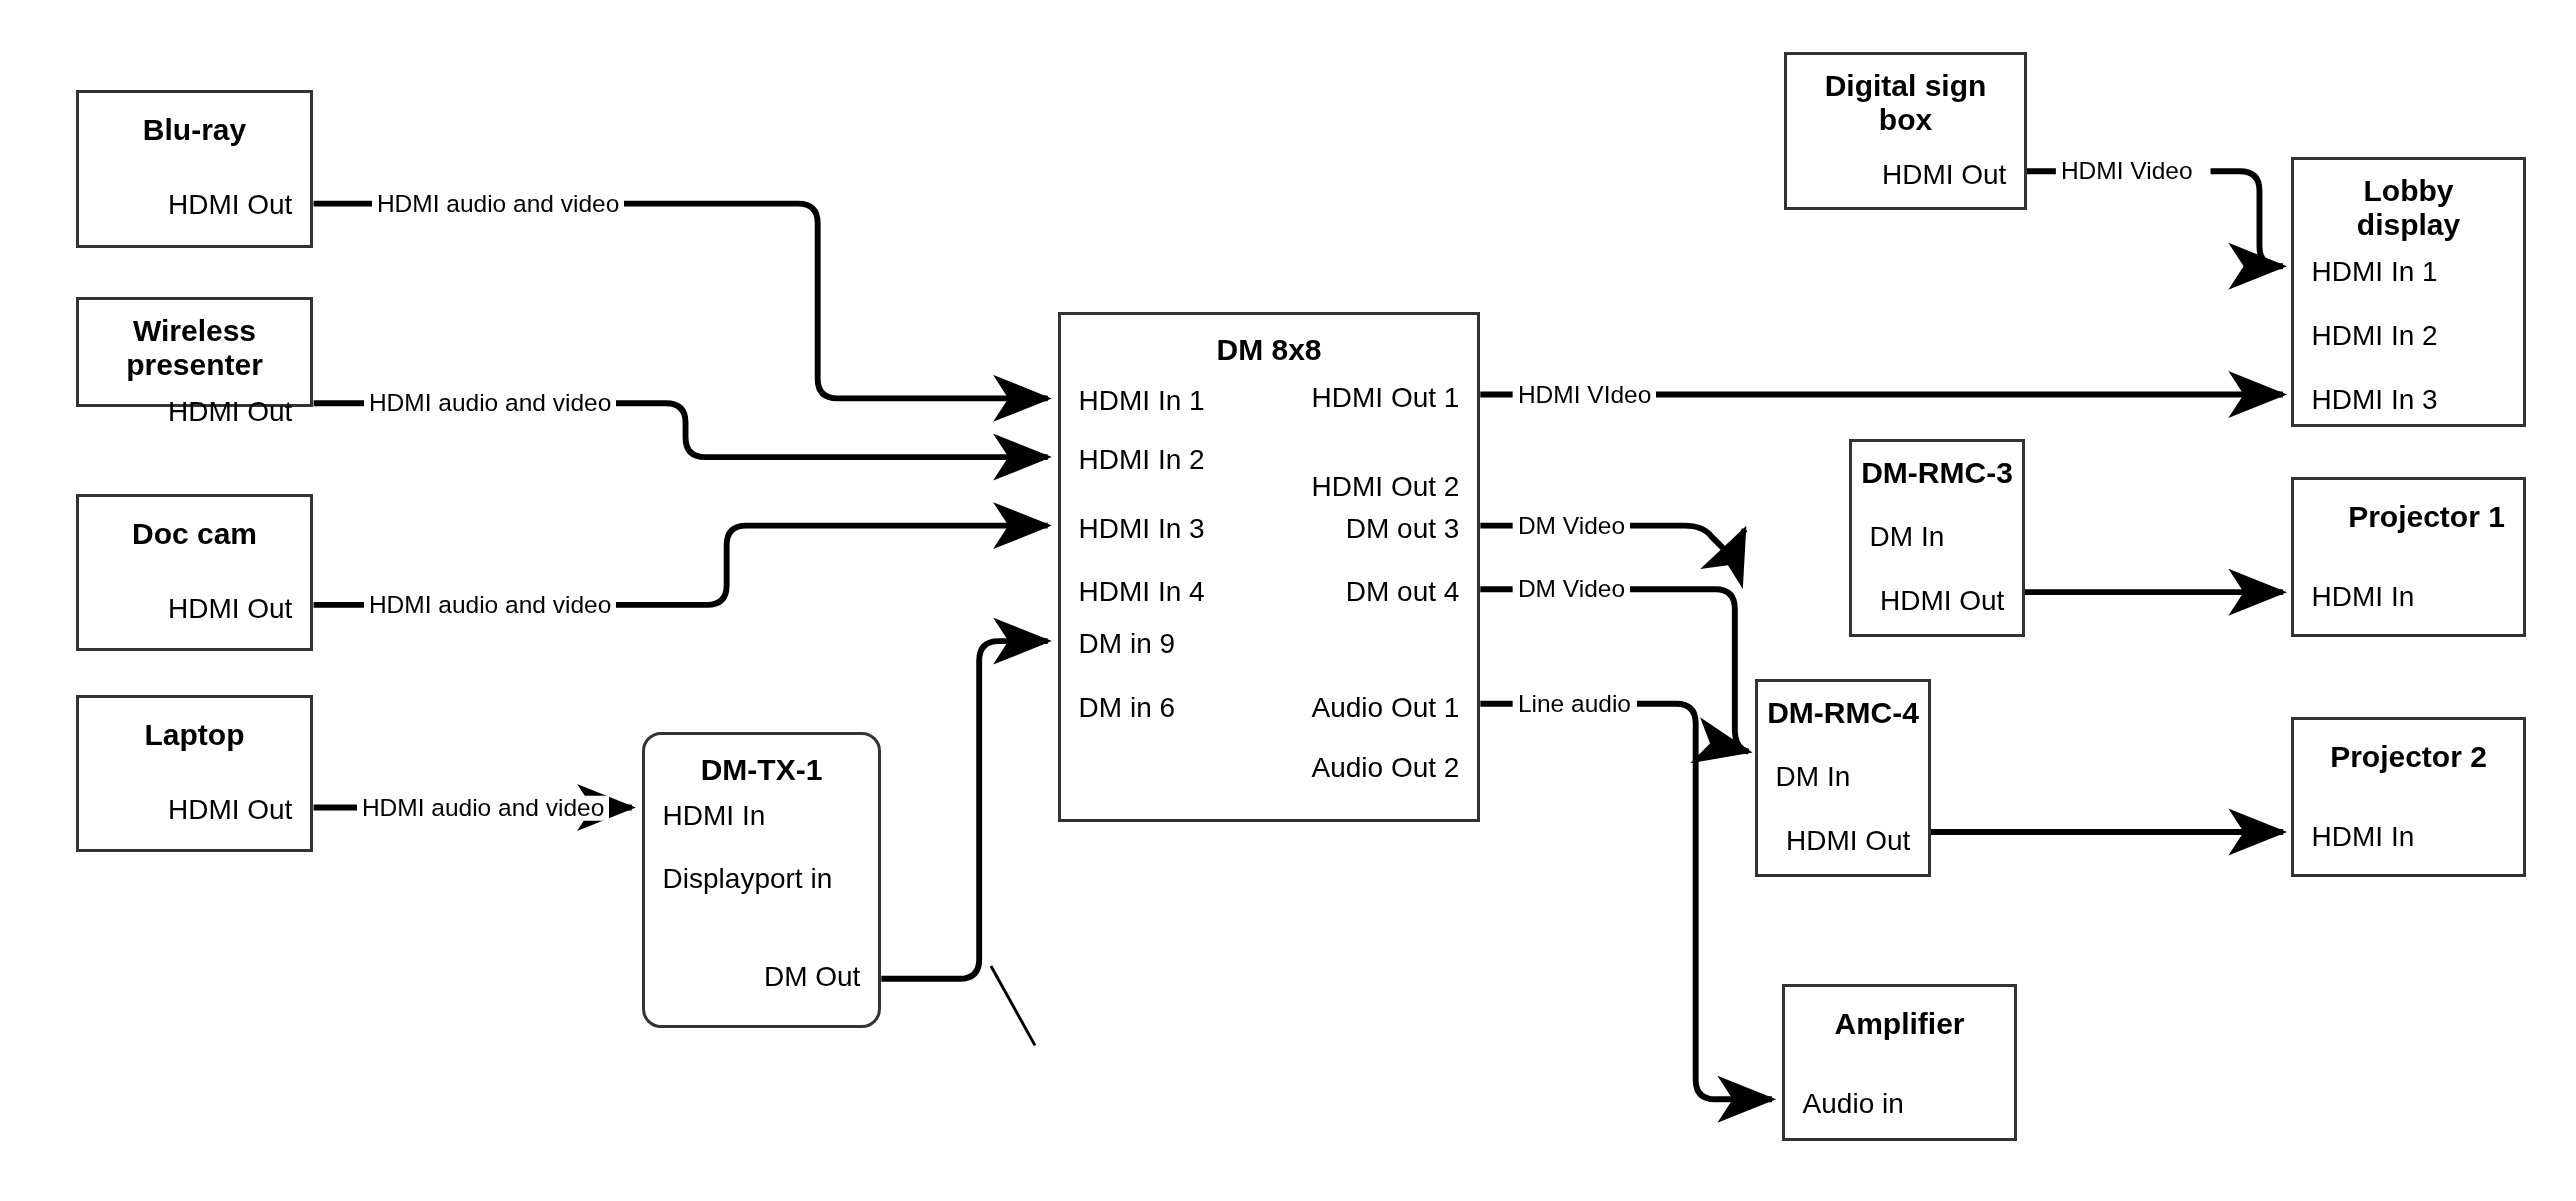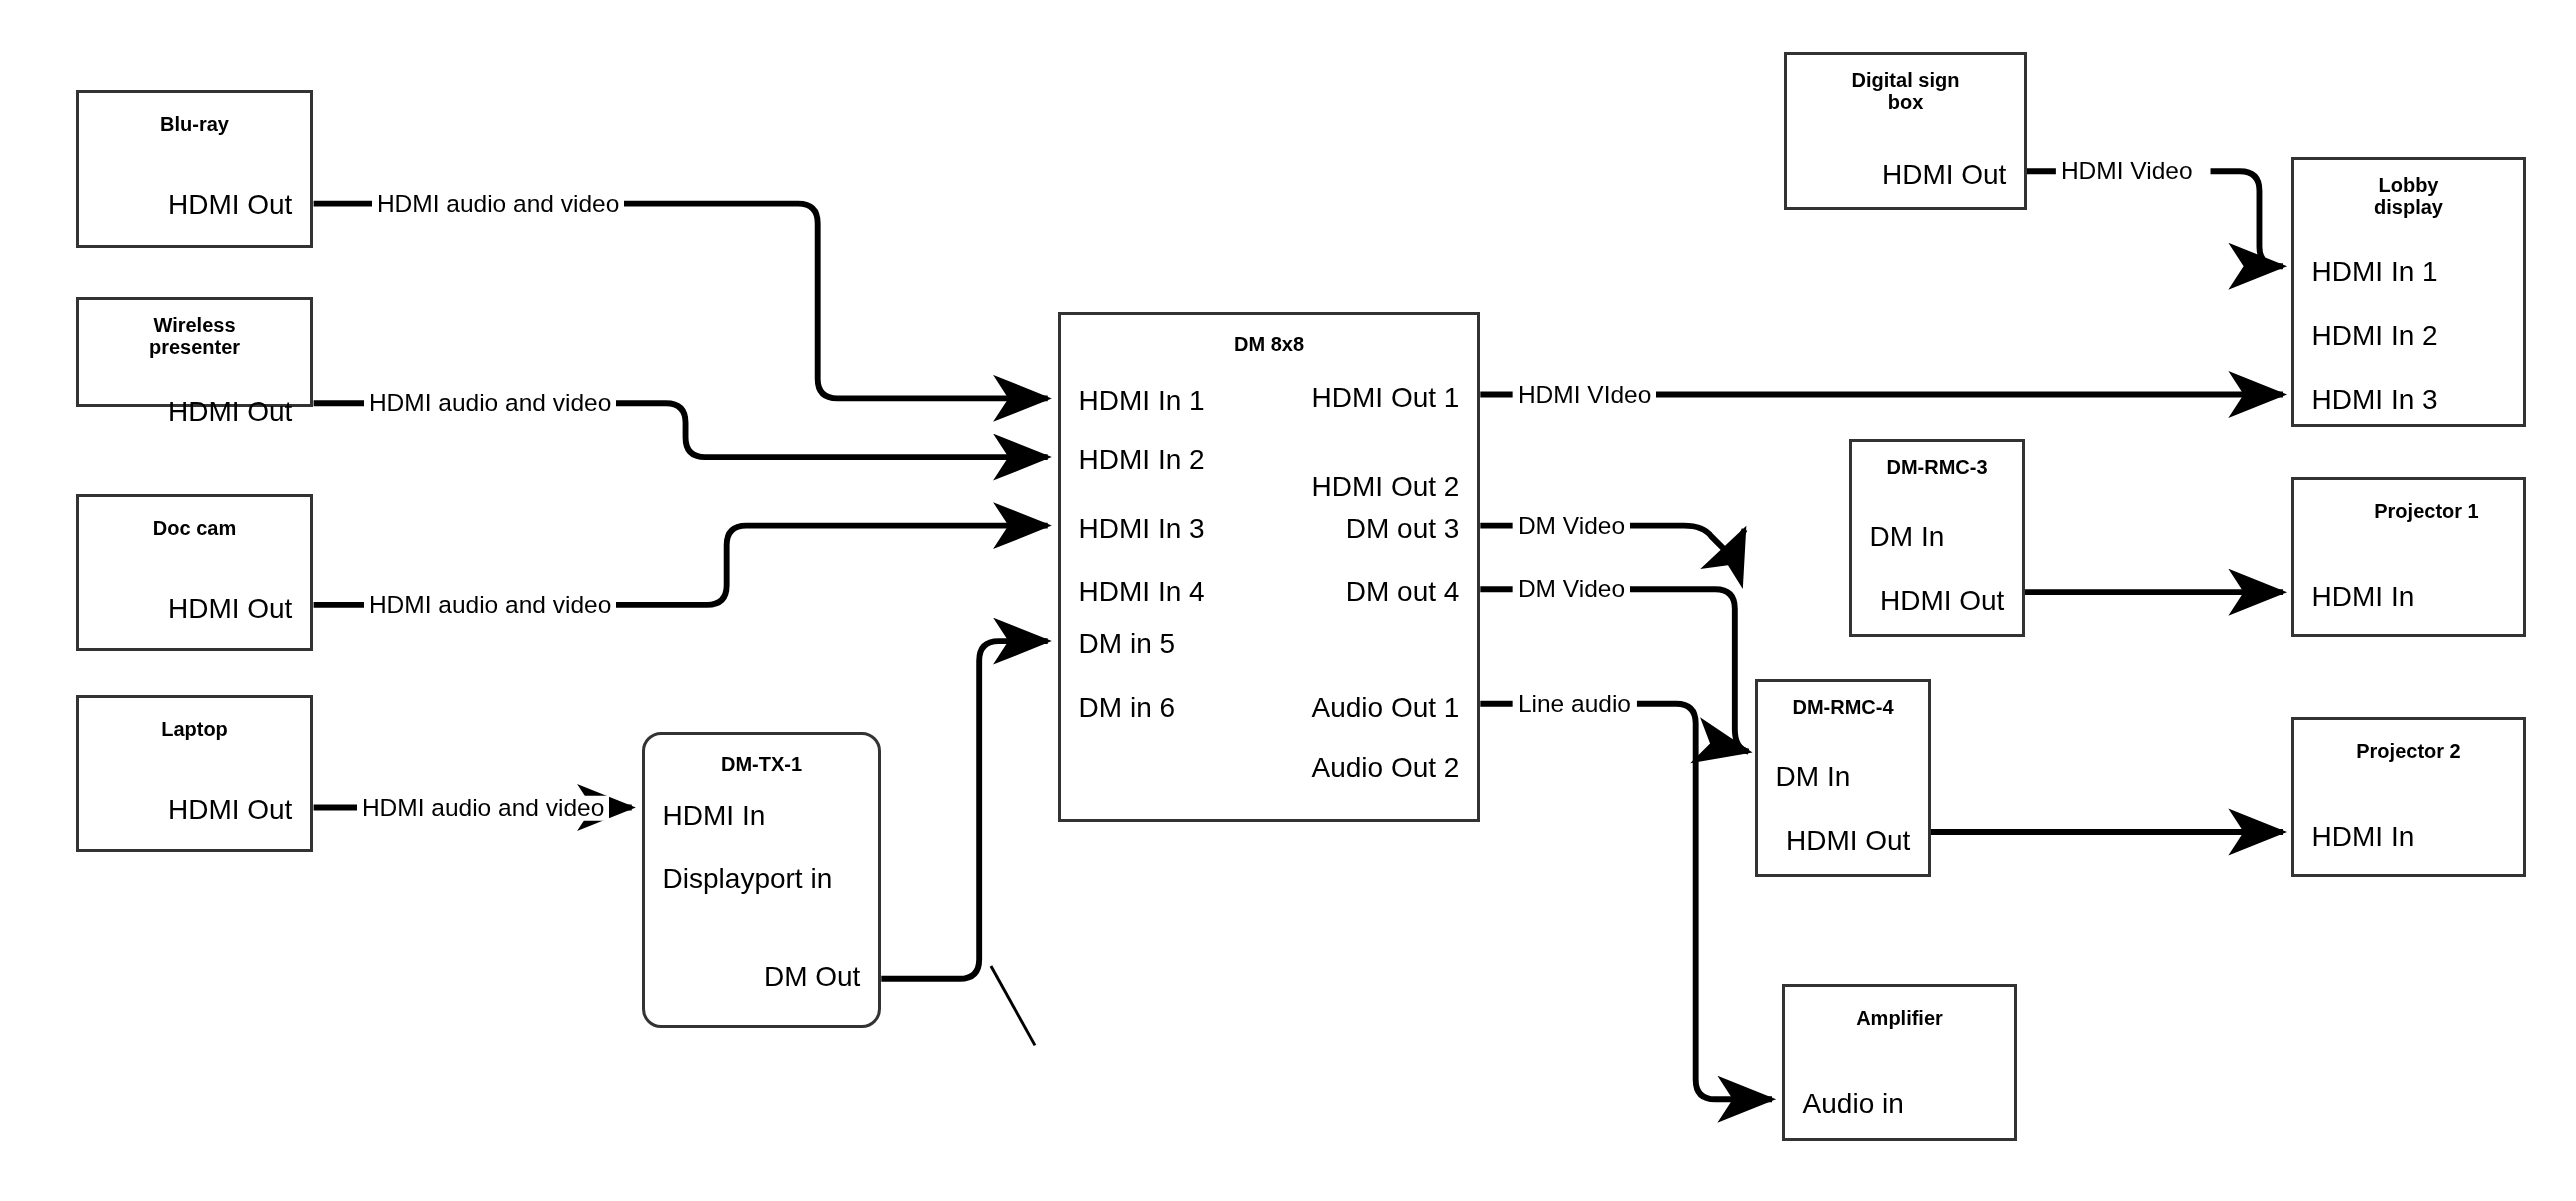--- a/index.html
+++ b/index.html
@@ -16,21 +16,21 @@
   .node{
     position:absolute;
     box-sizing:border-box;
     border:3.9px solid #333333;
     background:#ffffff;
   }
   .node .title{
     position:absolute;left:0;right:0;
     text-align:center;
     font-weight:bold;
-    font-size:20px;
+    font-size:30px;
     color:#000;
     line-height:1.13;
   }
   .port{
     position:absolute;
     font-size:28px;
     color:#000;
     white-space:nowrap;
     line-height:1;
   }
@@ -133,21 +133,21 @@
     <div class="port out" style="top:228px;">DM Out</div>
   </div>
 
   <div class="node" style="left:1058px;top:312px;width:422px;height:510px;">
     <div class="title" style="top:17.6px;">DM 8x8</div>
 
     <div class="port in" style="top:72px;">HDMI In 1</div>
     <div class="port in" style="top:131px;">HDMI In 2</div>
     <div class="port in" style="top:200px;">HDMI In 3</div>
     <div class="port in" style="top:263px;">HDMI In 4</div>
-    <div class="port in" style="top:315px;">DM in 5</div>
+    <div class="port in" style="top:315px;">DM in 9</div>
     <div class="port in" style="top:379px;">DM in 6</div>
 
     <div class="port out" style="top:69px;">HDMI Out 1</div>
     <div class="port out" style="top:131px;margin-top:27px;">HDMI Out 2</div>
     <div class="port out" style="top:200px;">DM out 3</div>
     <div class="port out" style="top:263px;">DM out 4</div>
     <div class="port out" style="top:379px;">Audio Out 1</div>
     <div class="port out" style="top:439px;">Audio Out 2</div>
   </div>
 

